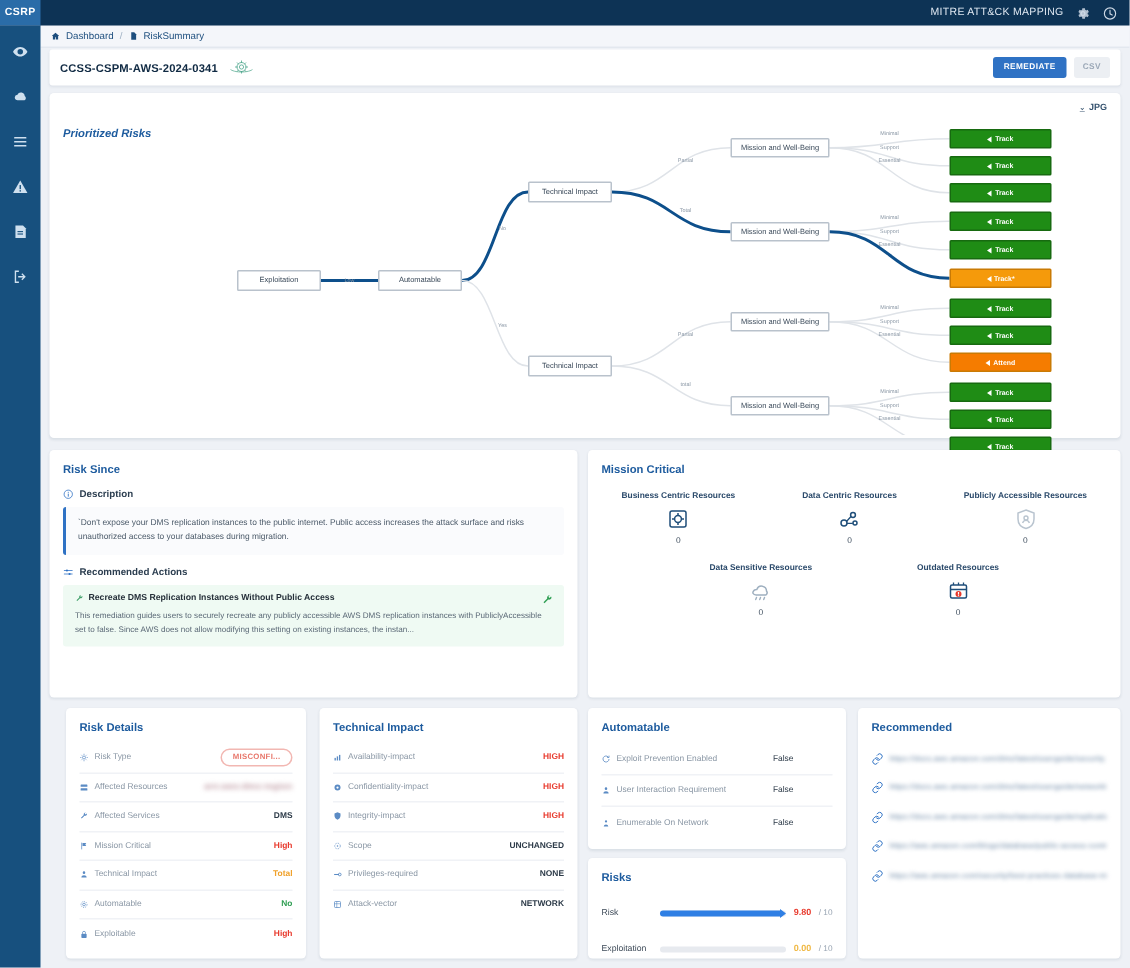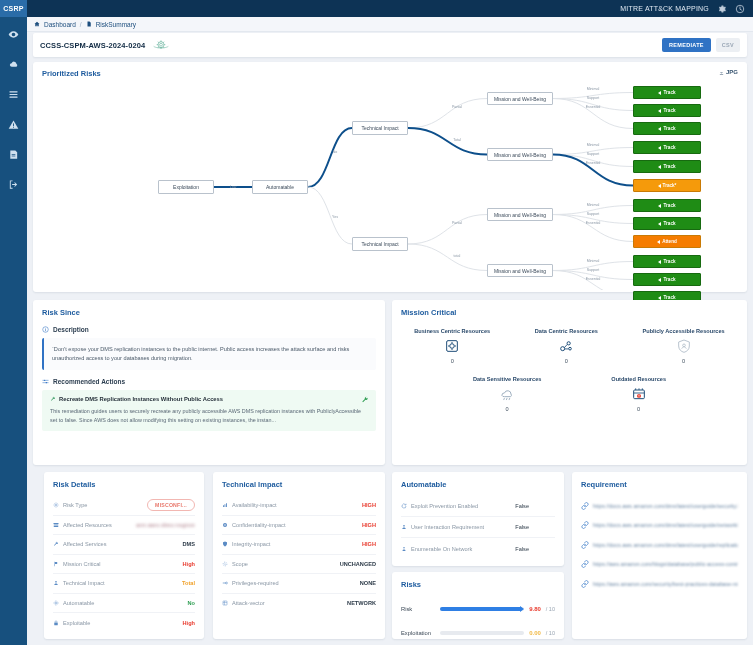--- a/index.html
+++ b/index.html
@@ -62,21 +62,21 @@
   .btn-csv {
     background: #eceff3; color: #9aa7b6; font-size: 5.5px; font-weight: bold;
     padding: 4px 6px; border-radius: 2px; letter-spacing: .3px; cursor: pointer;
     border: none;
   }
   
   .card { background: #ffffff; border-radius: 3px; box-shadow: 0 1px 2px rgba(16,40,70,.09); position: absolute; }
   .card-title { font-size: 7.5px; font-weight: bold; color: #1d5b9e; }
   
   #diagram-card { top: 62px; left: 33px; width: 714px; height: 230px; }
-  #diagram-title { position: absolute; top: 7px; left: 9px; }
+  #diagram-title { position: absolute; top: 22px; left: 9px; font-style: italic; }
   .jpg-link {
     position: absolute; top: 7px; right: 9px; font-size: 6px; color: #36536f;
     display: flex; align-items: center; gap: 2px; cursor: pointer; font-weight: bold;
   }
   .jpg-link svg { width: 5px; height: 5px; fill: #36536f; }
   #tree { position: absolute; top: 20px; left: 0; width: 714px; height: 208px; }
   .node-box {
     position: absolute; background: #ffffff; border: 1px solid #b9c2cc;
     border-radius: 1px; display: flex; align-items: center; justify-content: center;
     font-size: 5px; color: #3b4a5a; cursor: pointer;
@@ -237,21 +237,21 @@
     </svg>
   <span>Dashboard</span>
   <span class="crumb-sep">/</span>
   <svg viewBox="0 0 24 24">
       <path d="M6 2h8l5 5v15H6V2z"></path>
     </svg>
   <span>RiskSummary</span>
 </div>
 
 <div class="idbar">
-  <span class="idtitle">CCSS-CSPM-AWS-2024-0204</span>
+  <span class="idtitle">CCSS-CSPM-AWS-2024-0341</span>
   <svg class="aws-logo" viewBox="0 0 60 40">
     <g fill="none" stroke="#4aa58a" stroke-width="1.6">
       <circle cx="30" cy="19" r="9"></circle>
       <circle cx="30" cy="19" r="4.2"></circle>
       <path d="M30 6v5M30 27v5M17 19h5M38 19h5M21 10l3.5 3.5M36 25l3.5 3.5M39 10l-3.5 3.5M24 25l-3.5 3.5"></path>
     </g>
     <path d="M8 24c0 0 6 5 22 5s22-5 22-5" fill="none" stroke="#4aa58a" stroke-width="1.4"></path>
   </svg>
   <div class="idbar-actions">
     <button class="btn-remediate">REMEDIATE</button>
@@ -670,21 +670,21 @@
       <div class="score-row">
         <div class="score-name">Exploitation</div>
         <div class="bar-wrap"></div>
         <div class="score-num expl">0.00</div>
         <div class="score-max">/ 10</div>
       </div>
     </div>
 </div>
 
 <div class="card" id="refs-card">
-  <div class="card-title bc-title">Requirement</div>
+  <div class="card-title bc-title">Recommended</div>
   <div class="ref-list" id="refs-list">
       <div class="ref-row">
         <svg viewBox="0 0 24 24">
           <path d="M10 13a5 5 0 007.1 0l2.8-2.8a5 5 0 00-7.1-7.1L11.2 4.7" fill="none" stroke="#2f72c4" stroke-width="2" stroke-linecap="round"></path>
           <path d="M14 11a5 5 0 00-7.1 0l-2.8 2.8a5 5 0 007.1 7.1l1.6-1.6" fill="none" stroke="#2f72c4" stroke-width="2" stroke-linecap="round"></path>
         </svg>
         <div class="ref-text">https://docs.aws.amazon.com/dms/latest/userguide/security.html</div>
       </div>
       <div class="ref-row">
         <svg viewBox="0 0 24 24">

